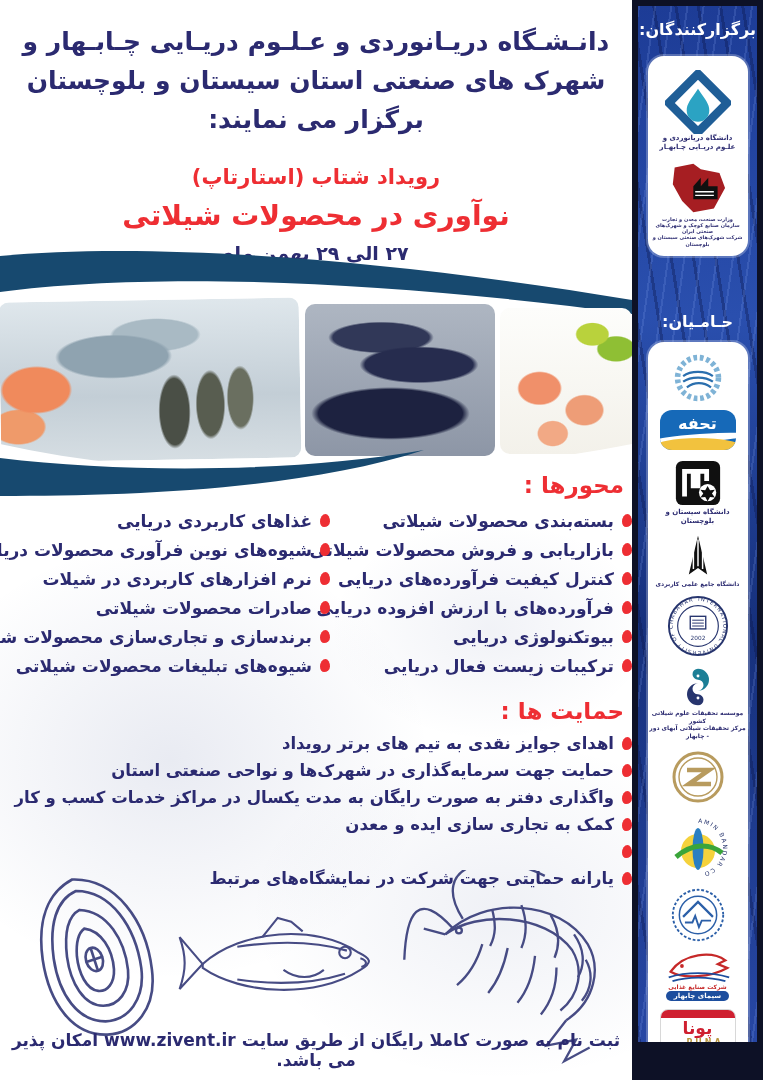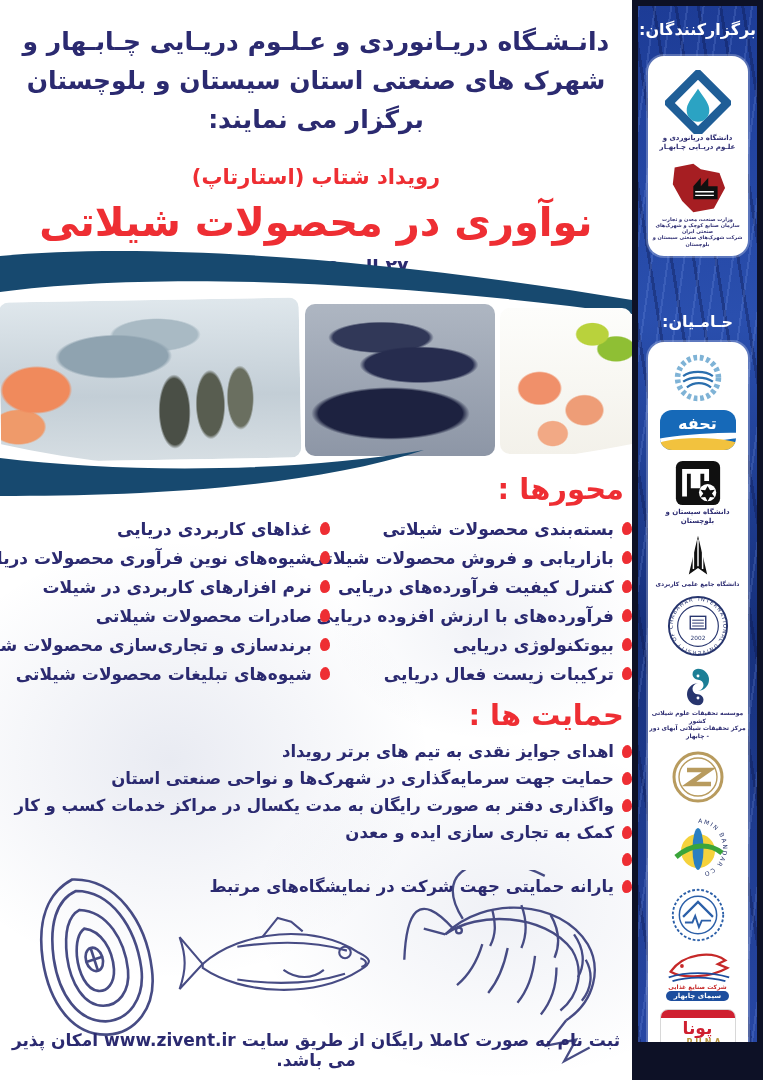--- a/index.html
+++ b/index.html
@@ -11,21 +11,21 @@
   .main { position:absolute; left:0; top:0; width:632px; height:1080px; background:#fff; overflow:hidden; }
   .wm { position:absolute; border-radius:50%; pointer-events:none; }
   .wm1 { left:-90px; top:540px; width:520px; height:440px; background:radial-gradient(closest-side, rgba(52,72,138,.11), transparent); }
   .wm2 { left:250px; top:740px; width:500px; height:340px; background:radial-gradient(closest-side, rgba(52,72,138,.08), transparent); }
   .wm3 { left:330px; top:520px; width:320px; height:220px; background:radial-gradient(closest-side, rgba(52,72,138,.07), transparent); }
 
   .top-block { position:absolute; top:0; left:0; width:100%; text-align:center; direction:rtl; }
   .org-line { color:#2b2a70; font-weight:bold; font-size:25px; line-height:39px; }
   .org-line.first { margin-top:22px; }
   .event-type { color:#ee2e33; font-weight:bold; font-size:21px; margin-top:26px; }
-  .event-title { color:#ee2e33; font-weight:900; font-size:40px; margin-top:10px; letter-spacing:0; }
+  .event-title { color:#ee2e33; font-weight:900; font-size:28px; margin-top:10px; letter-spacing:0; }
   .event-date { color:#2b2a70; font-weight:bold; font-size:19px; margin-top:10px; }
 
   .swoosh-top { position:absolute; left:0; top:250px; width:632px; height:64px; }
   .photo-band { position:absolute; left:0; top:296px; width:632px; height:164px; display:flex; gap:5px; }
   .photo { border-radius:10px; overflow:hidden; }
   .photo-1 { width:300px; height:160px; margin-top:4px; transform:rotate(-1deg);
     background:
       radial-gradient(60px 40px at 12% 55%, #f08a5c 0 55%, transparent 60%),
       radial-gradient(46px 30px at 6% 78%, #ef9a6a 0 55%, transparent 60%),
       radial-gradient(90px 34px at 38% 35%, #8fa3b0 0 60%, transparent 65%),
@@ -44,21 +44,21 @@
     background:
       radial-gradient(26px 18px at 70% 18%, #b9d23c 0 60%, transparent 66%),
       radial-gradient(30px 20px at 88% 28%, #8fbf34 0 60%, transparent 66%),
       radial-gradient(34px 26px at 30% 55%, #f0906a 0 60%, transparent 66%),
       radial-gradient(30px 24px at 64% 70%, #ee9d77 0 60%, transparent 66%),
       radial-gradient(24px 20px at 40% 86%, #f2a985 0 60%, transparent 66%),
       linear-gradient(180deg, #fdfdfb, #f3f1ea); }
   .swoosh-bottom { position:absolute; left:0; top:444px; width:632px; height:60px; }
 
   .section { position:absolute; right:0; width:100%; direction:rtl; }
-  .sec-heading { color:#ee2e33; font-weight:900; font-size:29px; text-align:right; padding-right:8px; }
+  .sec-heading { color:#ee2e33; font-weight:900; font-size:23px; text-align:right; padding-right:8px; }
   .topics { top:472px; }
   .topics .cols { display:flex; margin-top:8px; }
   .col { list-style:none; }
   .col.r { width:302px; }
   .col.l { width:322px; }
   .blist li { display:flex; align-items:center; gap:8px; height:29px; color:#2b2a70; font-weight:bold; font-size:17px; white-space:nowrap; }
   .bullet { flex:0 0 auto; width:10px; height:13px; background:#ee2e33; border-radius:55% 45% 60% 40% / 58% 58% 42% 42%; }
   .supports { top:698px;margin-left:17px; }
   .supports ul { list-style:none; margin-top:6px; }
   .supports .blist li { height:27px; font-size:16.5px; }

